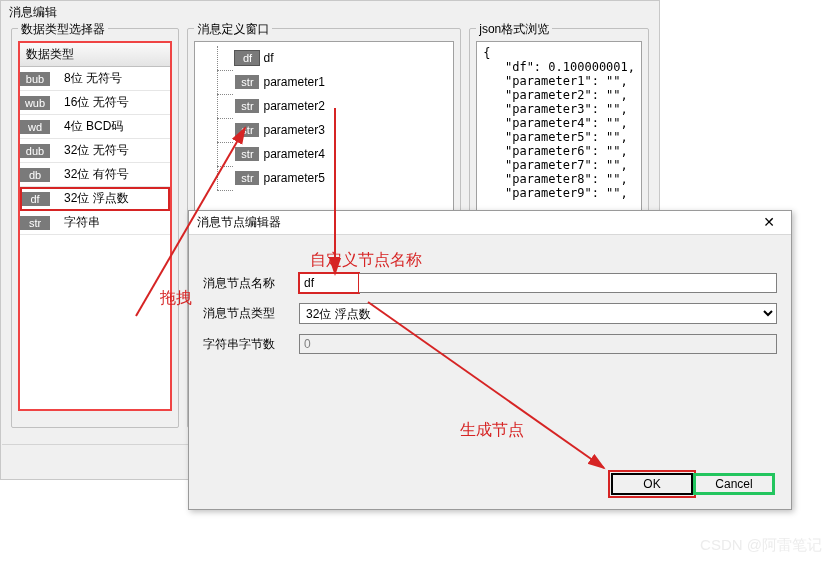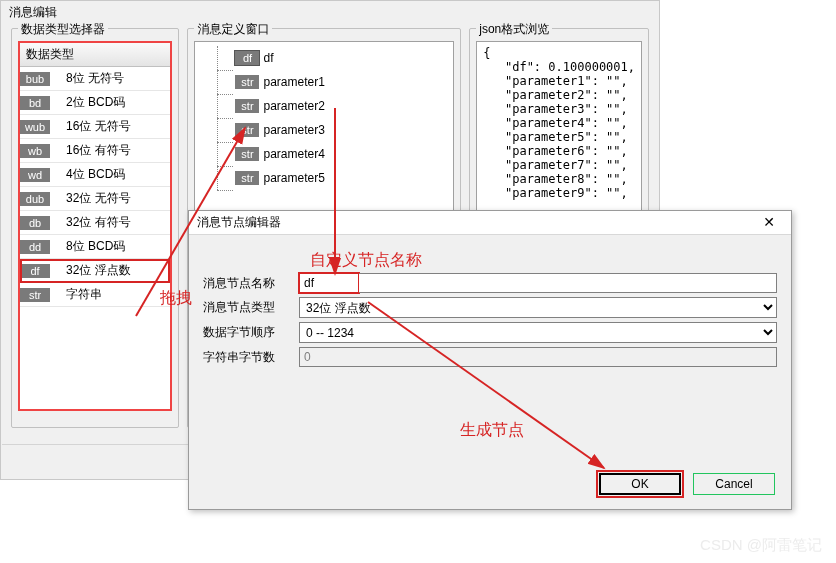--- a/index.html
+++ b/index.html
@@ -66,23 +66,23 @@
     border-bottom: 1px solid #e6e6e6;
     height: 24px;
   }
   .type-badge {
     width: 30px;
     text-align: center;
     color: #fff;
     background: #7a7a7a;
     font-size: 11px;
     padding: 1px 0;
-    margin: 0 3px 0 0;
-  }
-  .type-label { padding-left: 2px; margin-left: 11px; }
+    margin: 0 12px 0 0;
+  }
+  .type-label { padding-left: 2px; }
   .type-row.selected {
     outline: 2px solid #d62424;
     outline-offset: -2px;
   }
 
   .tree {
     border: 1px solid #a0a0a0;
     height: 370px;
     background: #fff;
     padding: 4px;
@@ -144,21 +144,21 @@
     line-height: 20px;
     font-size: 14px;
   }
 
   .form {
     padding: 8px 14px;
   }
   .form-row {
     display: flex;
     align-items: center;
-    margin-bottom: 4px;
+    margin-bottom: 10px;
   }
   .form-label {
     width: 96px;
     font-size: 12px;
   }
   .form-input {
     flex: 1;
     height: 20px;
     border: 1px solid #808080;
     background: #fff;
@@ -176,26 +176,25 @@
     padding: 0 2px;
     font-size: 12px;
     font-family: inherit;
   }
   .form-input[disabled] { background:#f0f0f0; color:#808080; }
 
   .dlg-buttons {
     position: absolute;
     bottom: 14px; right: 16px;
     display: flex;
-    gap: 12px;
   }
   .btn {
     width: 82px;
     height: 22px;
-    border: 1px solid #22c55e;
+    border: 3px solid #22c55e;
     background: #f0f0f0;
     font-size: 12px;
     display:flex;
     align-items:center;
     justify-content:center;
   }
   .btn.primary { outline: 2px solid #d62424; outline-offset: 1px; border: 2px solid #000; }
 
   
   .anno {
@@ -240,46 +239,34 @@
     <div class="groupbox left-col">
       <div class="gb-title">数据类型选择器</div>
       <div class="type-list">
         <div class="type-header">数据类型</div>
         <div id="types-body">
             <div class="type-row">
               <span class="type-badge">bub</span>
               <span class="type-label">8位 无符号</span>
             </div>
             <div class="type-row">
-              <span class="type-badge">bd</span>
-              <span class="type-label">2位 BCD码</span>
-            </div>
-            <div class="type-row">
               <span class="type-badge">wub</span>
               <span class="type-label">16位 无符号</span>
             </div>
             <div class="type-row">
-              <span class="type-badge">wb</span>
-              <span class="type-label">16位 有符号</span>
-            </div>
-            <div class="type-row">
               <span class="type-badge">wd</span>
               <span class="type-label">4位 BCD码</span>
             </div>
             <div class="type-row">
               <span class="type-badge">dub</span>
               <span class="type-label">32位 无符号</span>
             </div>
             <div class="type-row">
               <span class="type-badge">db</span>
               <span class="type-label">32位 有符号</span>
-            </div>
-            <div class="type-row">
-              <span class="type-badge">dd</span>
-              <span class="type-label">8位 BCD码</span>
             </div>
             <div class="type-row selected">
               <span class="type-badge">df</span>
               <span class="type-label">32位 浮点数</span>
             </div>
             <div class="type-row">
               <span class="type-badge">str</span>
               <span class="type-label">字符串</span>
             </div>
           </div>
@@ -355,26 +342,20 @@
       <input class="form-input highlight" value="df" style="">
       <input class="form-input rest" style="">
     </div>
     <div class="form-row">
       <div class="form-label">消息节点类型</div>
       <select class="form-select">
         <option>32位 浮点数</option>
       </select>
     </div>
     <div class="form-row">
-      <div class="form-label">数据字节顺序</div>
-      <select class="form-select">
-        <option>0 -- 1234</option>
-      </select>
-    </div>
-    <div class="form-row">
       <div class="form-label">字符串字节数</div>
       <input class="form-input" disabled="" value="0" style="">
     </div>
   </div>
 
   <div class="dlg-buttons">
     <div class="btn primary">OK</div>
     <div class="btn">Cancel</div>
   </div>
 </div>

